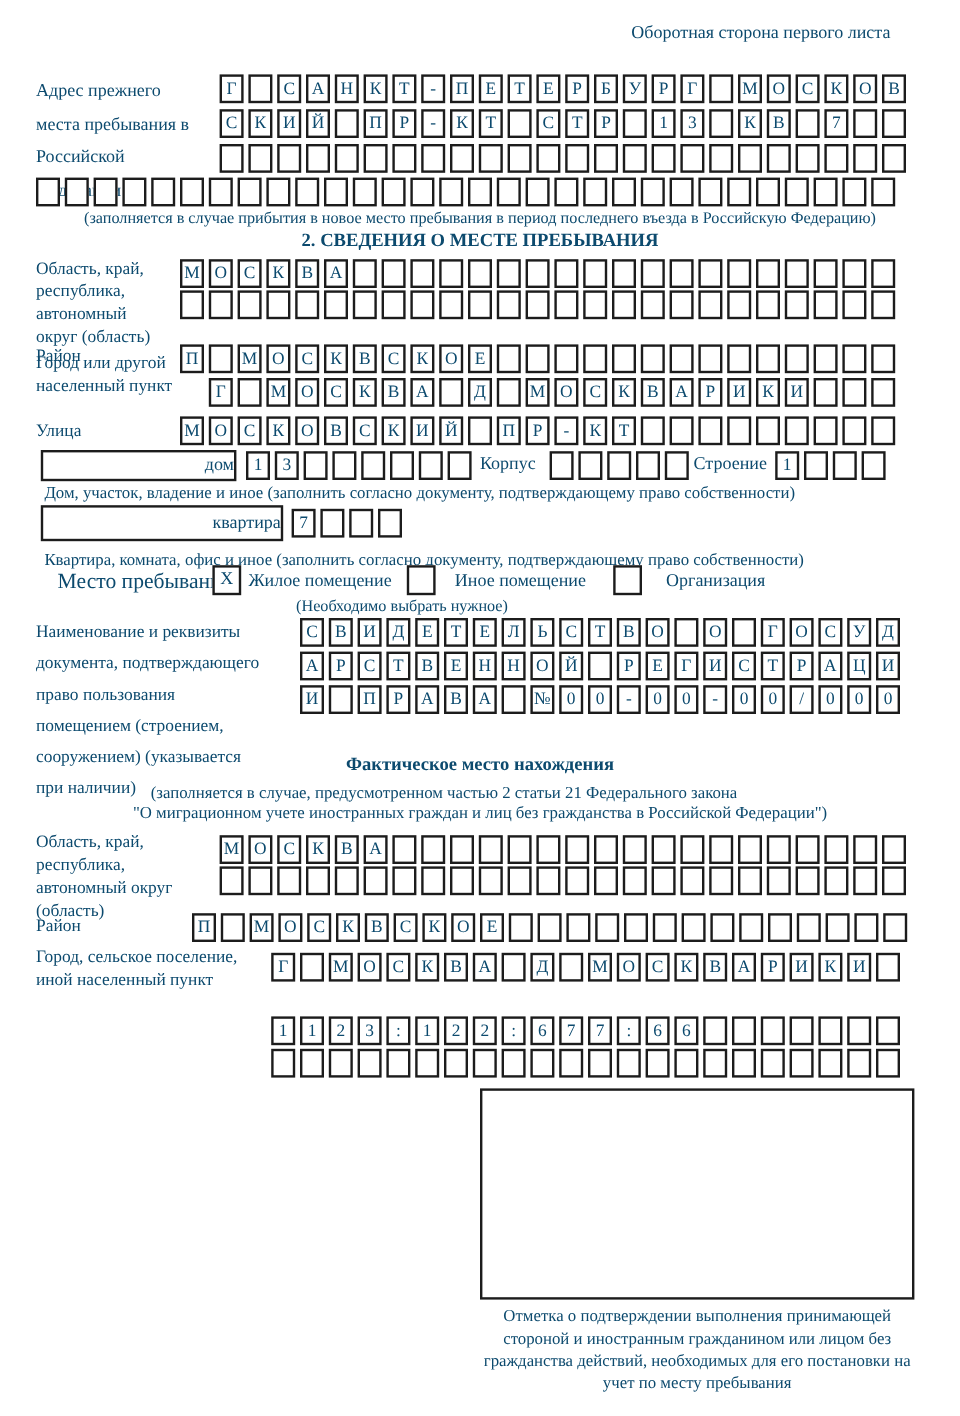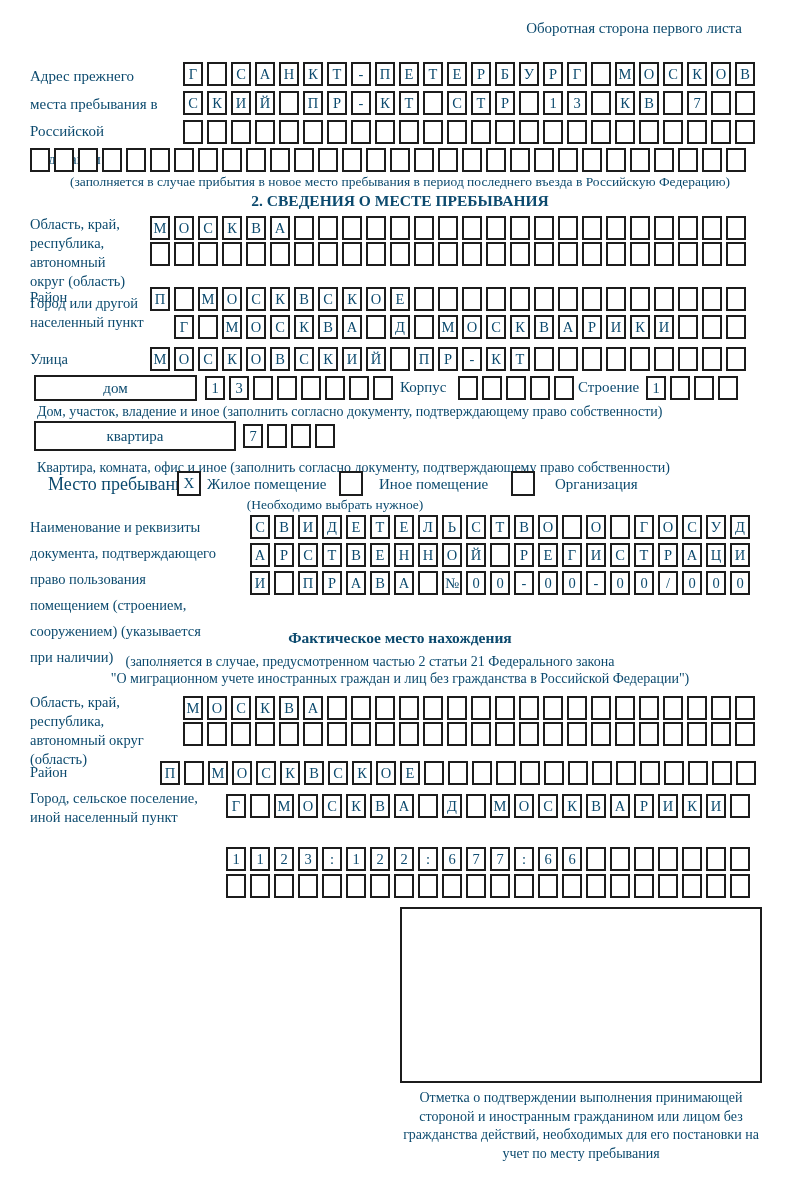--- a/index.html
+++ b/index.html
@@ -15,21 +15,21 @@
   .heading{position:absolute;left:0;width:800px;text-align:center;font-weight:bold;font-size:15.5px;}
   .center{text-align:center;}
   .cellrow{position:absolute;display:flex;gap:4px;}
   .cell{
     flex:none;width:20px;height:24px;box-sizing:border-box;
     border:2px solid #1c1c1c;background:#fff;
     font-size:14.5px;line-height:20px;text-align:center;overflow:hidden;
   }
   .bigbox{
     position:absolute;box-sizing:border-box;border:2px solid #1c1c1c;background:#fff;
-    display:flex;align-items:center;justify-content:center;font-size:15px;
+    display:flex;align-items:center;justify-content:flex-end;font-size:15px;
   }
   .checkbox{
     position:absolute;width:24px;height:25px;box-sizing:border-box;
     border:2px solid #1c1c1c;background:#fff;
     font-size:15px;line-height:21px;text-align:center;
   }
   .stampbox{position:absolute;box-sizing:border-box;border:2px solid #1c1c1c;background:#fff;}
 </style>
 </head>
 <body>

